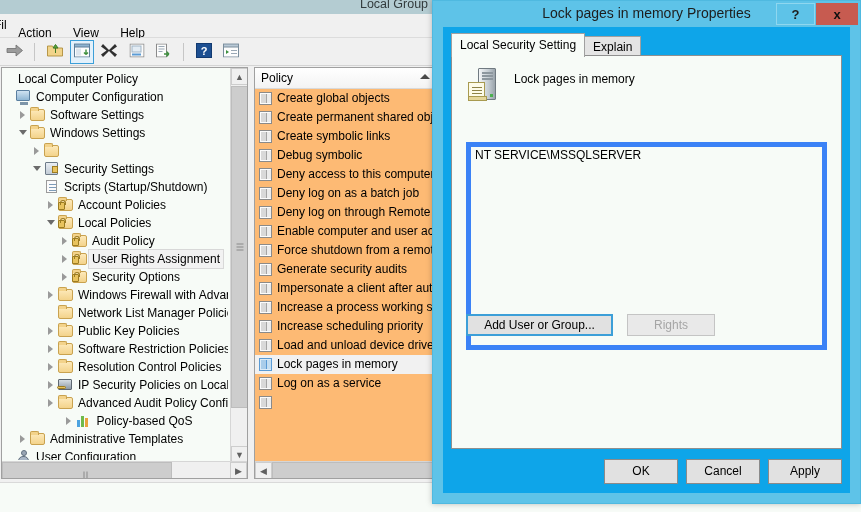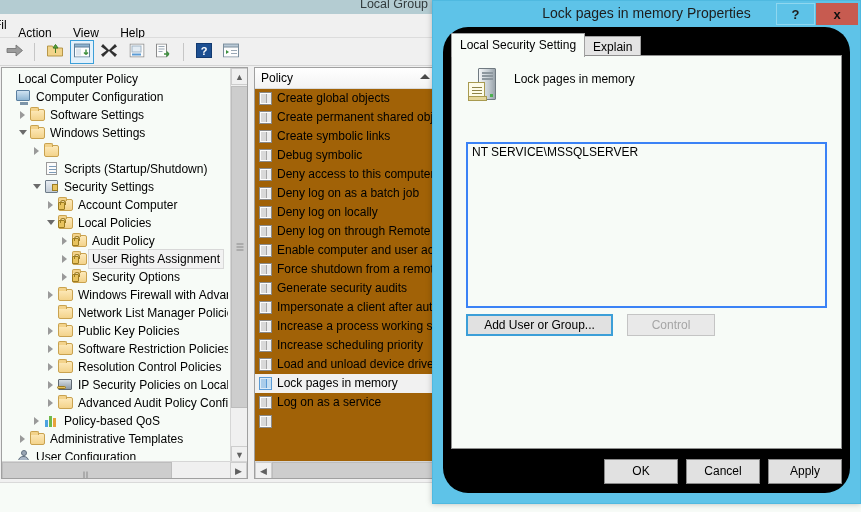--- a/index.html
+++ b/index.html
@@ -174,21 +174,21 @@
   .hs-left { left: 0; } .hs-right { right: 0; }
   .hs-arrow { position:absolute; left:50%; top:50%; transform:translate(-50%,-50%);
     font-size: 9px; color:#606060; line-height:1; }
   .hs-thumb { position: absolute; top: 0; height: 17px; background: #cdcdcd; border: 1px solid #bdbdbd; }
   .hs-grip { position:absolute; left:50%; top:50%; transform:translate(-50%,-50%); width:7px; height:7px; }
   .hs-grip i { display:inline-block; width:1px; height:7px; background:#8a8a8a; margin-right:2px; }
 
   
   .pane-list {
     position: absolute; left: 254px; top: 67px; width: 186px; height: 412px;
-    background: #a16207; border: 1px solid #a0a0a0; overflow: hidden;
+    background: #fdba74; border: 1px solid #a0a0a0; overflow: hidden;
   }
   .lv-header {
     position: absolute; left: 0; top: 0; right: 0; height: 21px;
     background: linear-gradient(#ffffff, #f3f3f3);
     border-bottom: 1px solid #d9d9d9;
   }
   .lv-col {
     position: absolute; left: 0; top: 0; height: 20px; line-height: 20px;
     padding-left: 6px; font-size: 12px; color: #000;
     border-right: 1px solid #e3e3e3; cursor: default; width: 100%;
@@ -237,22 +237,21 @@
     cursor: default;
   }
   .dlg-btn-close {
     position: absolute; right: 2px; top: 2px; width: 42px; height: 22px;
     background: #c75b50; border: 1px solid #c75b50;
     text-align: center; line-height: 21px; font-size: 13px; font-weight: bold; color: #101010;
     cursor: default;
   }
   .dlg-body {
     position: absolute; left: 10px; top: 26px; right: 10px; bottom: 10px;
-    background: #000000;
-    border-radius: 25px;
+    background: #0ea5e9;
   }
   .tabstrip { position: absolute; left: 8px; top: 6px; height: 22px; }
   .tab {
     display: inline-block; height: 22px; line-height: 21px; padding: 0 8px;
     font-size: 12px; background: #e4e4e4; border: 1px solid #a0a0a0;
     border-bottom: none; margin-right: -1px; position: relative; top: 2px; cursor: default;
     color: #000;
   }
   .tab.active { background: #f7fbf7; top: 0; height: 24px; line-height: 22px; z-index: 2; }
   .tabpage {
@@ -271,22 +270,22 @@
     position: absolute; left: 0; top: 14px; width: 17px; height: 19px;
     background: #fdfbe8; border: 1px solid #a89a50;
   }
   .srv-doc .ln { position:absolute; left:3px; width:10px; height:1px; background:#8e8346; }
   .srv-doc::before { content:""; position:absolute; left:-1px; bottom:-1px; width:17px; height:3px;
     background:#e4d69a; border:1px solid #a89a50; }
   .policy-name {
     position: absolute; left: 62px; top: 16px; font-size: 12px; color: #000;
   }
   .userlist {
-    position: absolute; left: 14px; top: 86px; right: 14px; height: 166px;
-    background: #f7fbf7; border: 2px solid #3b82f6;
+    position: absolute; left: 14px; top: 86px; right: 14px; height: 208px;
+    background: #f7fbf7; border: 5px solid #3b82f6;
     overflow: hidden;
   }
   .userlist-item {
     height: 17px; line-height: 17px; padding-left: 4px; font-size: 12px; color: #000;
     white-space: nowrap; cursor: default;
   }
   .btn {
     font-family: "Liberation Sans", sans-serif; font-size: 12px; color: #000;
     background: #e1e1e1; border: 1px solid #8a8a8a;
     text-align: center; cursor: default;
@@ -397,43 +396,43 @@
       </span>
     </div>
 
     <div class="pane-tree">
       <div class="tree-content">
           <div class="tnode" style="padding-left: 2px;"><span class="twist"></span><span class="tlabel">Local Computer Policy</span></div>
           <div class="tnode" style="padding-left: 2px;"><span class="twist"></span><span class="tico"><span class="ic-computer"></span></span><span class="tlabel">Computer Configuration</span></div>
           <div class="tnode" style="padding-left: 16px;"><span class="twist collapsed"></span><span class="tico"><span class="ic-folder"></span></span><span class="tlabel">Software Settings</span></div>
           <div class="tnode" style="padding-left: 16px;"><span class="twist expanded"></span><span class="tico"><span class="ic-folder"></span></span><span class="tlabel">Windows Settings</span></div>
           <div class="tnode" style="padding-left: 30px;"><span class="twist collapsed"></span><span class="tico"><span class="ic-folder"></span></span></div>
+          <div class="tnode" style="padding-left: 30px;"><span class="twist expanded"></span><span class="tico"><span class="ic-secset">
+                <span class="lk"></span>
+              </span></span><span class="tlabel">Security Settings</span></div>
           <div class="tnode" style="padding-left: 30px;"><span class="twist"></span><span class="tico"><span class="ic-doc">
                 <span class="ln" style="top:3px"></span>
                 <span class="ln" style="top:6px"></span>
                 <span class="ln" style="top:9px"></span>
               </span></span><span class="tlabel">Scripts (Startup/Shutdown)</span></div>
-          <div class="tnode" style="padding-left: 30px;"><span class="twist expanded"></span><span class="tico"><span class="ic-secset">
-                <span class="lk"></span>
-              </span></span><span class="tlabel">Security Settings</span></div>
-          <div class="tnode" style="padding-left: 44px;"><span class="twist collapsed"></span><span class="tico"><span class="ic-folder"></span><span class="ic-lockfolder"><span class="lk"></span></span></span><span class="tlabel">Account Computer</span></div>
+          <div class="tnode" style="padding-left: 44px;"><span class="twist collapsed"></span><span class="tico"><span class="ic-folder"></span><span class="ic-lockfolder"><span class="lk"></span></span></span><span class="tlabel">Account Policies</span></div>
           <div class="tnode" style="padding-left: 44px;"><span class="twist expanded"></span><span class="tico"><span class="ic-folder"></span><span class="ic-lockfolder"><span class="lk"></span></span></span><span class="tlabel">Local Policies</span></div>
           <div class="tnode" style="padding-left: 58px;"><span class="twist collapsed"></span><span class="tico"><span class="ic-folder"></span><span class="ic-lockfolder"><span class="lk"></span></span></span><span class="tlabel">Audit Policy</span></div>
           <div class="tnode sel" style="padding-left: 58px;"><span class="twist collapsed"></span><span class="tico"><span class="ic-folder"></span><span class="ic-lockfolder"><span class="lk"></span></span></span><span class="tlabel">User Rights Assignment</span></div>
           <div class="tnode" style="padding-left: 58px;"><span class="twist collapsed"></span><span class="tico"><span class="ic-folder"></span><span class="ic-lockfolder"><span class="lk"></span></span></span><span class="tlabel">Security Options</span></div>
           <div class="tnode" style="padding-left: 44px;"><span class="twist collapsed"></span><span class="tico"><span class="ic-folder"></span></span><span class="tlabel">Windows Firewall with Advan</span></div>
           <div class="tnode" style="padding-left: 44px;"><span class="twist"></span><span class="tico"><span class="ic-folder"></span></span><span class="tlabel">Network List Manager Policie</span></div>
           <div class="tnode" style="padding-left: 44px;"><span class="twist collapsed"></span><span class="tico"><span class="ic-folder"></span></span><span class="tlabel">Public Key Policies</span></div>
           <div class="tnode" style="padding-left: 44px;"><span class="twist collapsed"></span><span class="tico"><span class="ic-folder"></span></span><span class="tlabel">Software Restriction Policies</span></div>
           <div class="tnode" style="padding-left: 44px;"><span class="twist collapsed"></span><span class="tico"><span class="ic-folder"></span></span><span class="tlabel">Resolution Control Policies</span></div>
           <div class="tnode" style="padding-left: 44px;"><span class="twist collapsed"></span><span class="tico"><span class="ic-ipsec">
                 <span class="key"></span>
               </span></span><span class="tlabel">IP Security Policies on Local C</span></div>
           <div class="tnode" style="padding-left: 44px;"><span class="twist collapsed"></span><span class="tico"><span class="ic-folder"></span></span><span class="tlabel">Advanced Audit Policy Confi</span></div>
-          <div class="tnode" style="padding-left: 30px;"><span class="twist collapsed"></span><span class="tico"><span class="ic-qos">
+          <div class="tnode" style="padding-left: 30px; text-align: center;"><span class="twist collapsed"></span><span class="tico"><span class="ic-qos">
                 <i></i>
                 <i></i>
                 <i></i>
               </span></span><span class="tlabel">Policy-based QoS</span></div>
           <div class="tnode" style="padding-left: 16px;"><span class="twist collapsed"></span><span class="tico"><span class="ic-folder"></span></span><span class="tlabel">Administrative Templates</span></div>
           <div class="tnode" style="padding-left: 2px;"><span class="twist"></span><span class="tico"><span class="ic-user">
                 <span class="h"></span>
                 <span class="b"></span>
               </span></span><span class="tlabel">User Configuration</span></div>
         </div>
@@ -471,21 +470,20 @@
           <span class="lv-sort"></span>
         </div>
       </div>
       <div class="lv-body">
           <div class="lv-row"><span class="lv-rico"><span class="ic-policy"></span></span><span class="lv-text">Create global objects</span></div>
           <div class="lv-row"><span class="lv-rico"><span class="ic-policy"></span></span><span class="lv-text">Create permanent shared obje</span></div>
           <div class="lv-row"><span class="lv-rico"><span class="ic-policy"></span></span><span class="lv-text">Create symbolic links</span></div>
           <div class="lv-row"><span class="lv-rico"><span class="ic-policy"></span></span><span class="lv-text">Debug symbolic</span></div>
           <div class="lv-row"><span class="lv-rico"><span class="ic-policy"></span></span><span class="lv-text">Deny access to this computer</span></div>
           <div class="lv-row"><span class="lv-rico"><span class="ic-policy"></span></span><span class="lv-text">Deny log on as a batch job</span></div>
-          <div class="lv-row"><span class="lv-rico"><span class="ic-policy"></span></span><span class="lv-text">Deny log on locally</span></div>
           <div class="lv-row"><span class="lv-rico"><span class="ic-policy"></span></span><span class="lv-text">Deny log on through Remote</span></div>
           <div class="lv-row"><span class="lv-rico"><span class="ic-policy"></span></span><span class="lv-text">Enable computer and user acc</span></div>
           <div class="lv-row"><span class="lv-rico"><span class="ic-policy"></span></span><span class="lv-text">Force shutdown from a remot</span></div>
           <div class="lv-row"><span class="lv-rico"><span class="ic-policy"></span></span><span class="lv-text">Generate security audits</span></div>
           <div class="lv-row"><span class="lv-rico"><span class="ic-policy"></span></span><span class="lv-text">Impersonate a client after auth</span></div>
           <div class="lv-row"><span class="lv-rico"><span class="ic-policy"></span></span><span class="lv-text">Increase a process working set</span></div>
           <div class="lv-row"><span class="lv-rico"><span class="ic-policy"></span></span><span class="lv-text">Increase scheduling priority</span></div>
           <div class="lv-row"><span class="lv-rico"><span class="ic-policy"></span></span><span class="lv-text">Load and unload device driver</span></div>
           <div class="lv-row sel"><span class="lv-rico"><span class="ic-policy"></span></span><span class="lv-text">Lock pages in memory</span></div>
           <div class="lv-row"><span class="lv-rico"><span class="ic-policy"></span></span><span class="lv-text">Log on as a service</span></div>
@@ -530,21 +528,21 @@
           </div>
         </div>
 
         <div class="policy-name">Lock pages in memory</div>
 
         <div class="userlist">
             <div class="userlist-item">NT SERVICE\MSSQLSERVER</div>
           </div>
 
         <div class="btn btn-add focused">Add User or Group...</div>
-        <div class="btn btn-remove disabled">Control</div>
+        <div class="btn btn-remove disabled">Rights</div>
       </div>
 
       <div class="dlg-footer">
         <span class="btn btn-foot">OK</span><span class="btn btn-foot">Cancel</span><span class="btn btn-foot">Apply</span>
       </div>
     </div>
   </div>
 
 </div>
 

